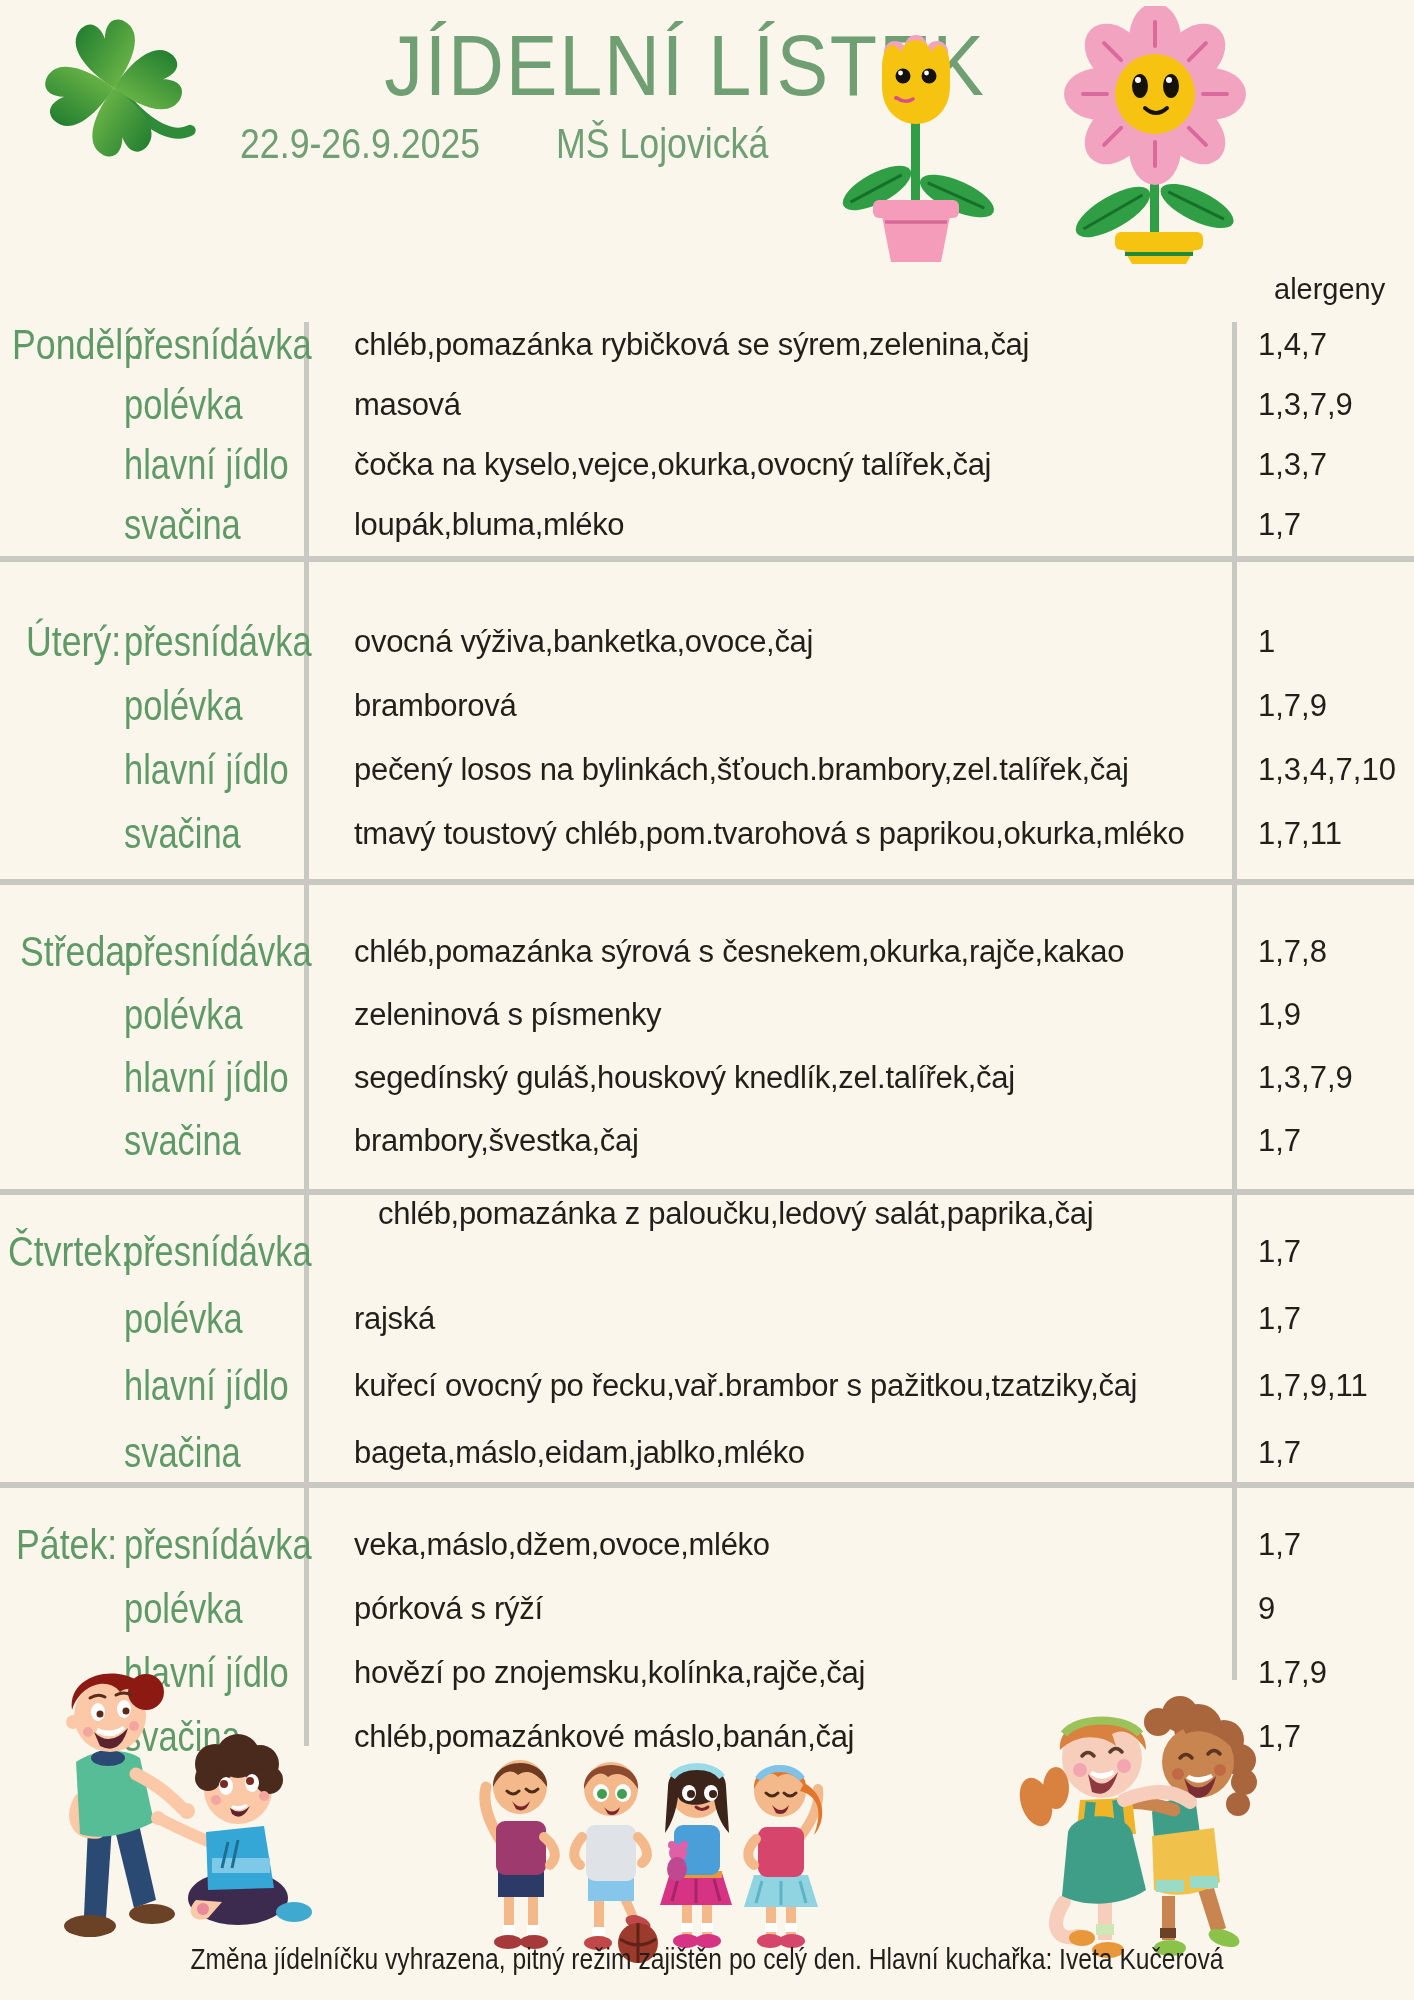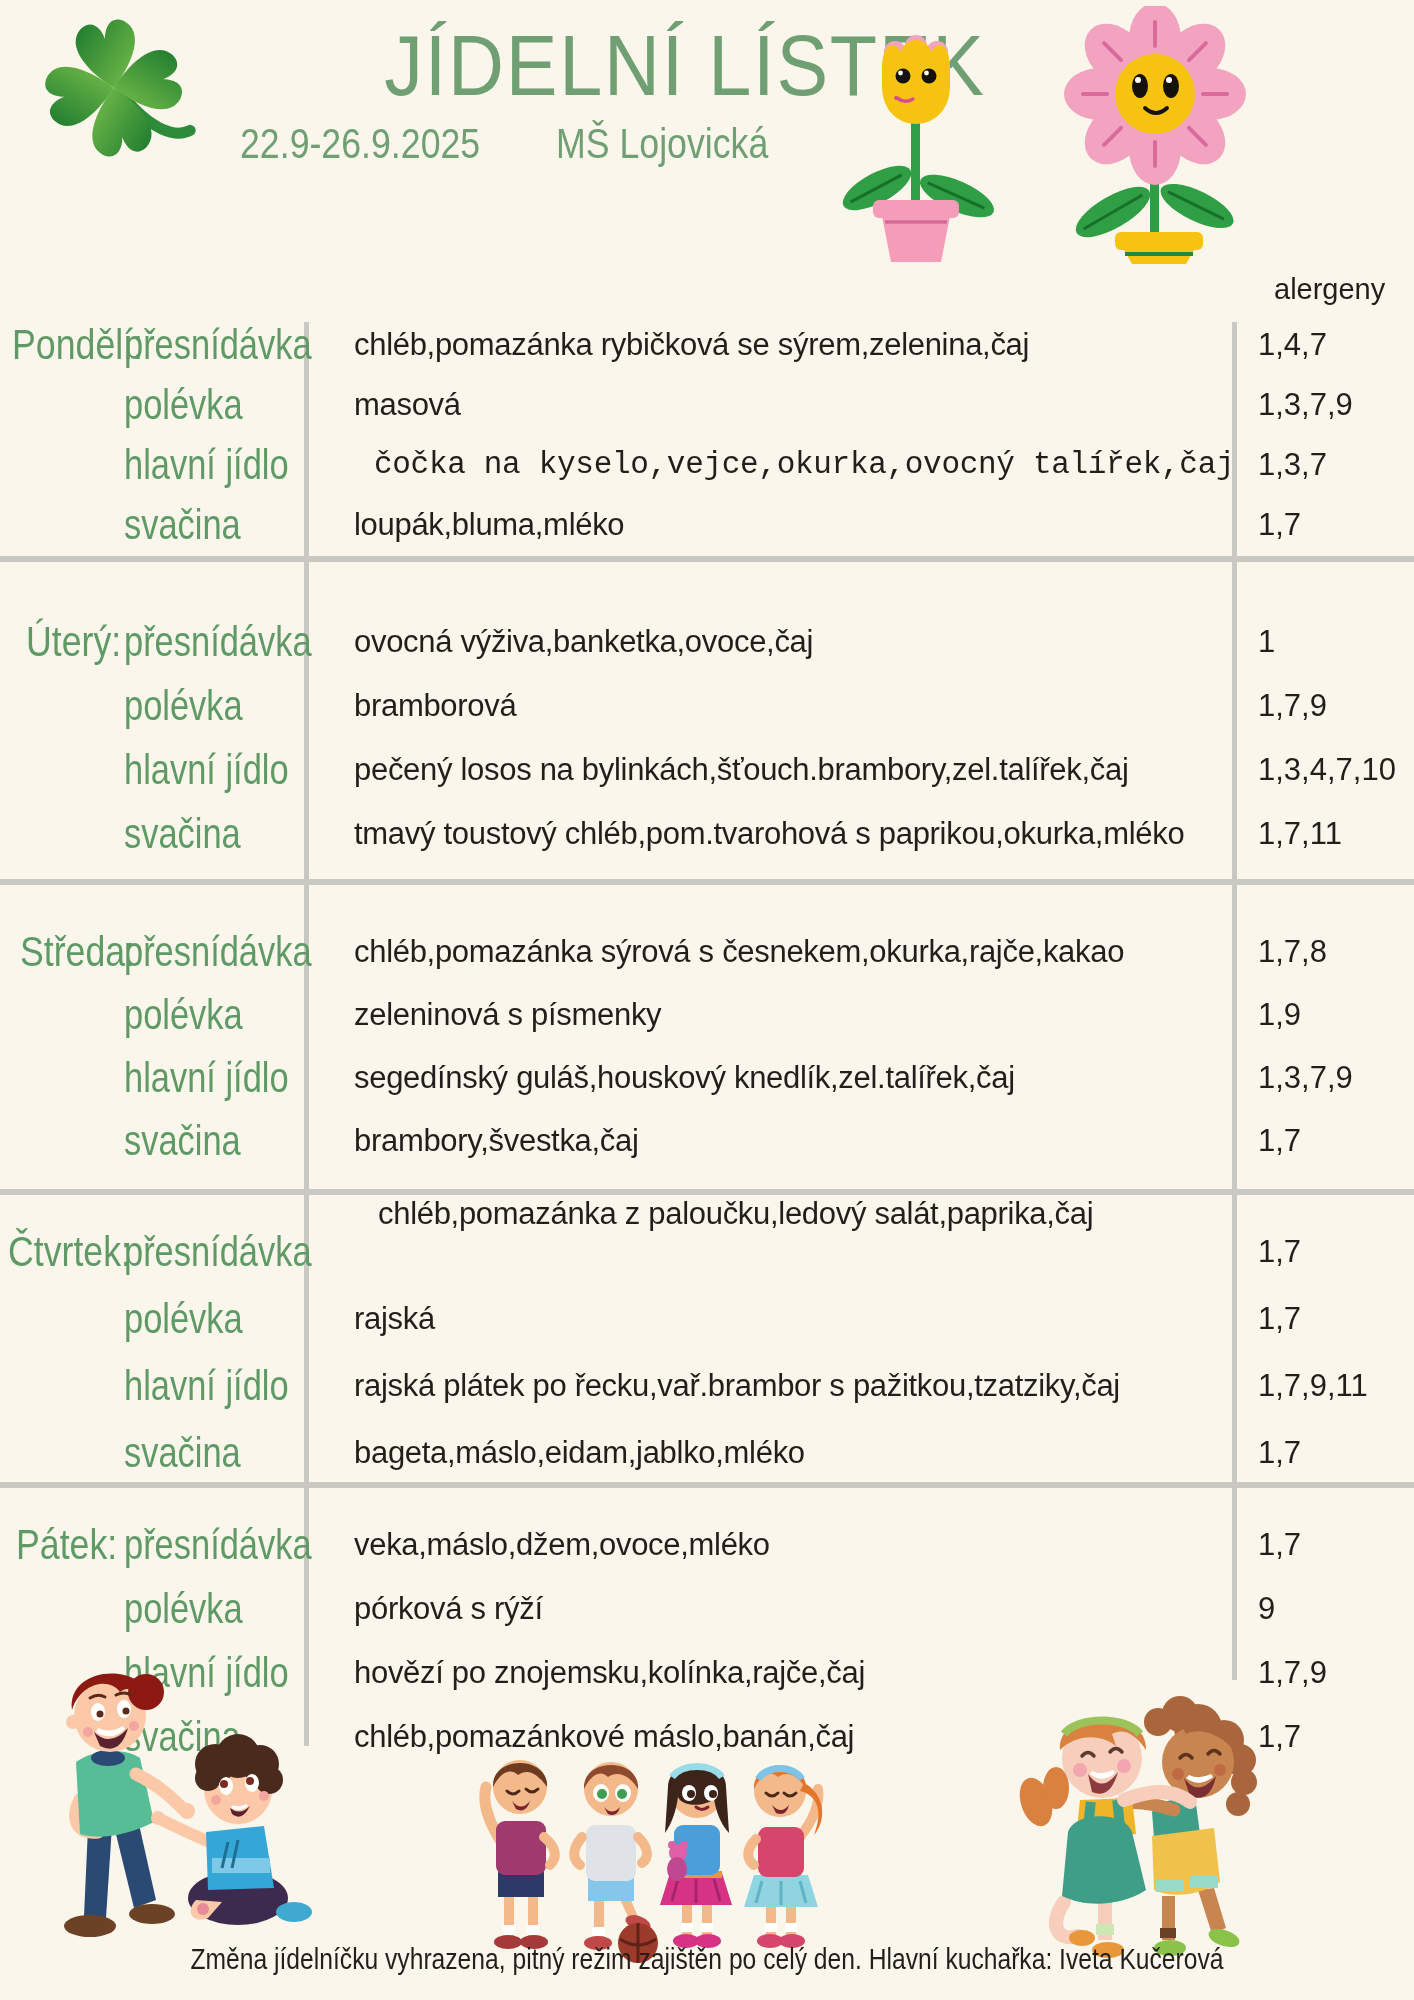--- a/index.html
+++ b/index.html
@@ -174,21 +174,21 @@
 
   <div id="rows">
       <div class="abs day-name" style="left: 12px; top: 315px; height: 60px; line-height: 60px;">Pondělí:</div>
       <div class="abs meal-label" style="left: 124px; top: 315px; height: 60px; line-height: 60px;">přesnídávka</div>
       <div class="abs food" style="left: 354px; top: 315px; height: 60px; line-height: 60px;">chléb,pomazánka rybičková se sýrem,zelenina,čaj</div>
       <div class="abs allergen" style="left: 1258px; top: 315px; height: 60px; line-height: 60px;">1,4,7</div>
       <div class="abs meal-label" style="left: 124px; top: 375px; height: 60px; line-height: 60px;">polévka</div>
       <div class="abs food" style="left: 354px; top: 375px; height: 60px; line-height: 60px;">masová</div>
       <div class="abs allergen" style="left: 1258px; top: 375px; height: 60px; line-height: 60px;">1,3,7,9</div>
       <div class="abs meal-label" style="left: 124px; top: 435px; height: 60px; line-height: 60px;">hlavní jídlo</div>
-      <div class="abs food" style="left: 374px; top: 435px; height: 60px; line-height: 60px; font-family: Liberation Mono, monospace;">čočka na kyselo,vejce,okurka,ovocný talířek,čaj</div>
+      <div class="abs food" style="left: 354px; top: 435px; height: 60px; line-height: 60px;">čočka na kyselo,vejce,okurka,ovocný talířek,čaj</div>
       <div class="abs allergen" style="left: 1258px; top: 435px; height: 60px; line-height: 60px;">1,3,7</div>
       <div class="abs meal-label" style="left: 124px; top: 495px; height: 60px; line-height: 60px;">svačina</div>
       <div class="abs food" style="left: 354px; top: 495px; height: 60px; line-height: 60px;">loupák,bluma,mléko</div>
       <div class="abs allergen" style="left: 1258px; top: 495px; height: 60px; line-height: 60px;">1,7</div>
       <div class="abs day-name" style="left: 26px; top: 610px; height: 64px; line-height: 64px;">Úterý:</div>
       <div class="abs meal-label" style="left: 124px; top: 610px; height: 64px; line-height: 64px;">přesnídávka</div>
       <div class="abs food" style="left: 354px; top: 610px; height: 64px; line-height: 64px;">ovocná výživa,banketka,ovoce,čaj</div>
       <div class="abs allergen" style="left: 1258px; top: 610px; height: 64px; line-height: 64px;">1</div>
       <div class="abs meal-label" style="left: 124px; top: 674px; height: 64px; line-height: 64px;">polévka</div>
       <div class="abs food" style="left: 354px; top: 674px; height: 64px; line-height: 64px;">bramborová</div>
@@ -213,21 +213,21 @@
       <div class="abs food" style="left: 354px; top: 1109px; height: 63px; line-height: 63px;">brambory,švestka,čaj</div>
       <div class="abs allergen" style="left: 1258px; top: 1109px; height: 63px; line-height: 63px;">1,7</div>
       <div class="abs day-name" style="left: 8px; top: 1218px; height: 67px; line-height: 67px;">Čtvrtek:</div>
       <div class="abs meal-label" style="left: 124px; top: 1218px; height: 67px; line-height: 67px;">přesnídávka</div>
       <div class="abs food" style="left: 354px; top: 1180px; height: 67px; line-height: 67px; margin-left: 24px;">chléb,pomazánka z paloučku,ledový salát,paprika,čaj</div>
       <div class="abs allergen" style="left: 1258px; top: 1218px; height: 67px; line-height: 67px;">1,7</div>
       <div class="abs meal-label" style="left: 124px; top: 1285px; height: 67px; line-height: 67px;">polévka</div>
       <div class="abs food" style="left: 354px; top: 1285px; height: 67px; line-height: 67px; text-align: right;">rajská</div>
       <div class="abs allergen" style="left: 1258px; top: 1285px; height: 67px; line-height: 67px;">1,7</div>
       <div class="abs meal-label" style="left: 124px; top: 1352px; height: 67px; line-height: 67px;">hlavní jídlo</div>
-      <div class="abs food" style="left: 354px; top: 1352px; height: 67px; line-height: 67px;">rajská plátek po řecku,vař.brambor s pažitkou,tzatziky,čaj</div>
+      <div class="abs food" style="left: 354px; top: 1352px; height: 67px; line-height: 67px;">kuřecí ovocný po řecku,vař.brambor s pažitkou,tzatziky,čaj</div>
       <div class="abs allergen" style="left: 1258px; top: 1352px; height: 67px; line-height: 67px;">1,7,9,11</div>
       <div class="abs meal-label" style="left: 124px; top: 1419px; height: 67px; line-height: 67px;">svačina</div>
       <div class="abs food" style="left: 354px; top: 1419px; height: 67px; line-height: 67px;">bageta,máslo,eidam,jablko,mléko</div>
       <div class="abs allergen" style="left: 1258px; top: 1419px; height: 67px; line-height: 67px;">1,7</div>
       <div class="abs day-name" style="left: 16px; top: 1513px; height: 64px; line-height: 64px;">Pátek:</div>
       <div class="abs meal-label" style="left: 124px; top: 1513px; height: 64px; line-height: 64px;">přesnídávka</div>
       <div class="abs food" style="left: 354px; top: 1513px; height: 64px; line-height: 64px;">veka,máslo,džem,ovoce,mléko</div>
       <div class="abs allergen" style="left: 1258px; top: 1513px; height: 64px; line-height: 64px;">1,7</div>
       <div class="abs meal-label" style="left: 124px; top: 1577px; height: 64px; line-height: 64px;">polévka</div>
       <div class="abs food" style="left: 354px; top: 1577px; height: 64px; line-height: 64px;">pórková s rýží</div>

